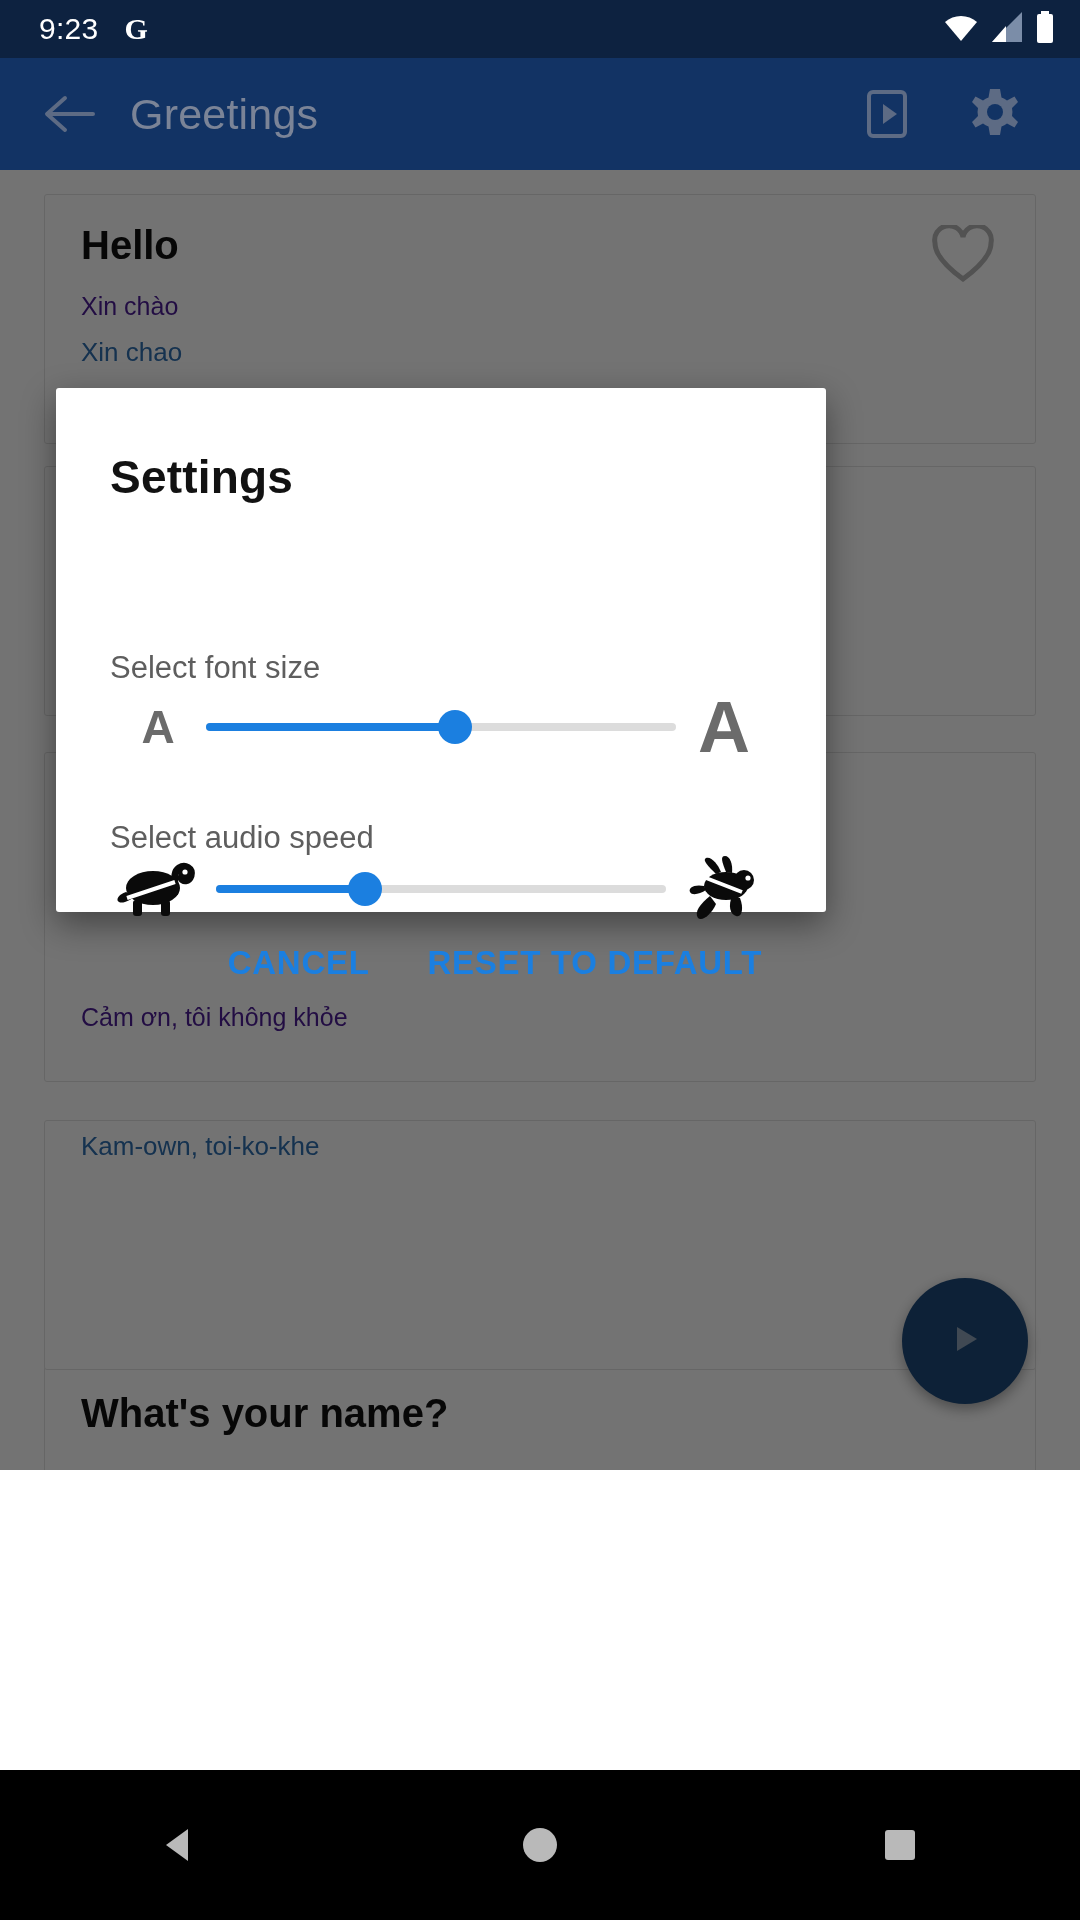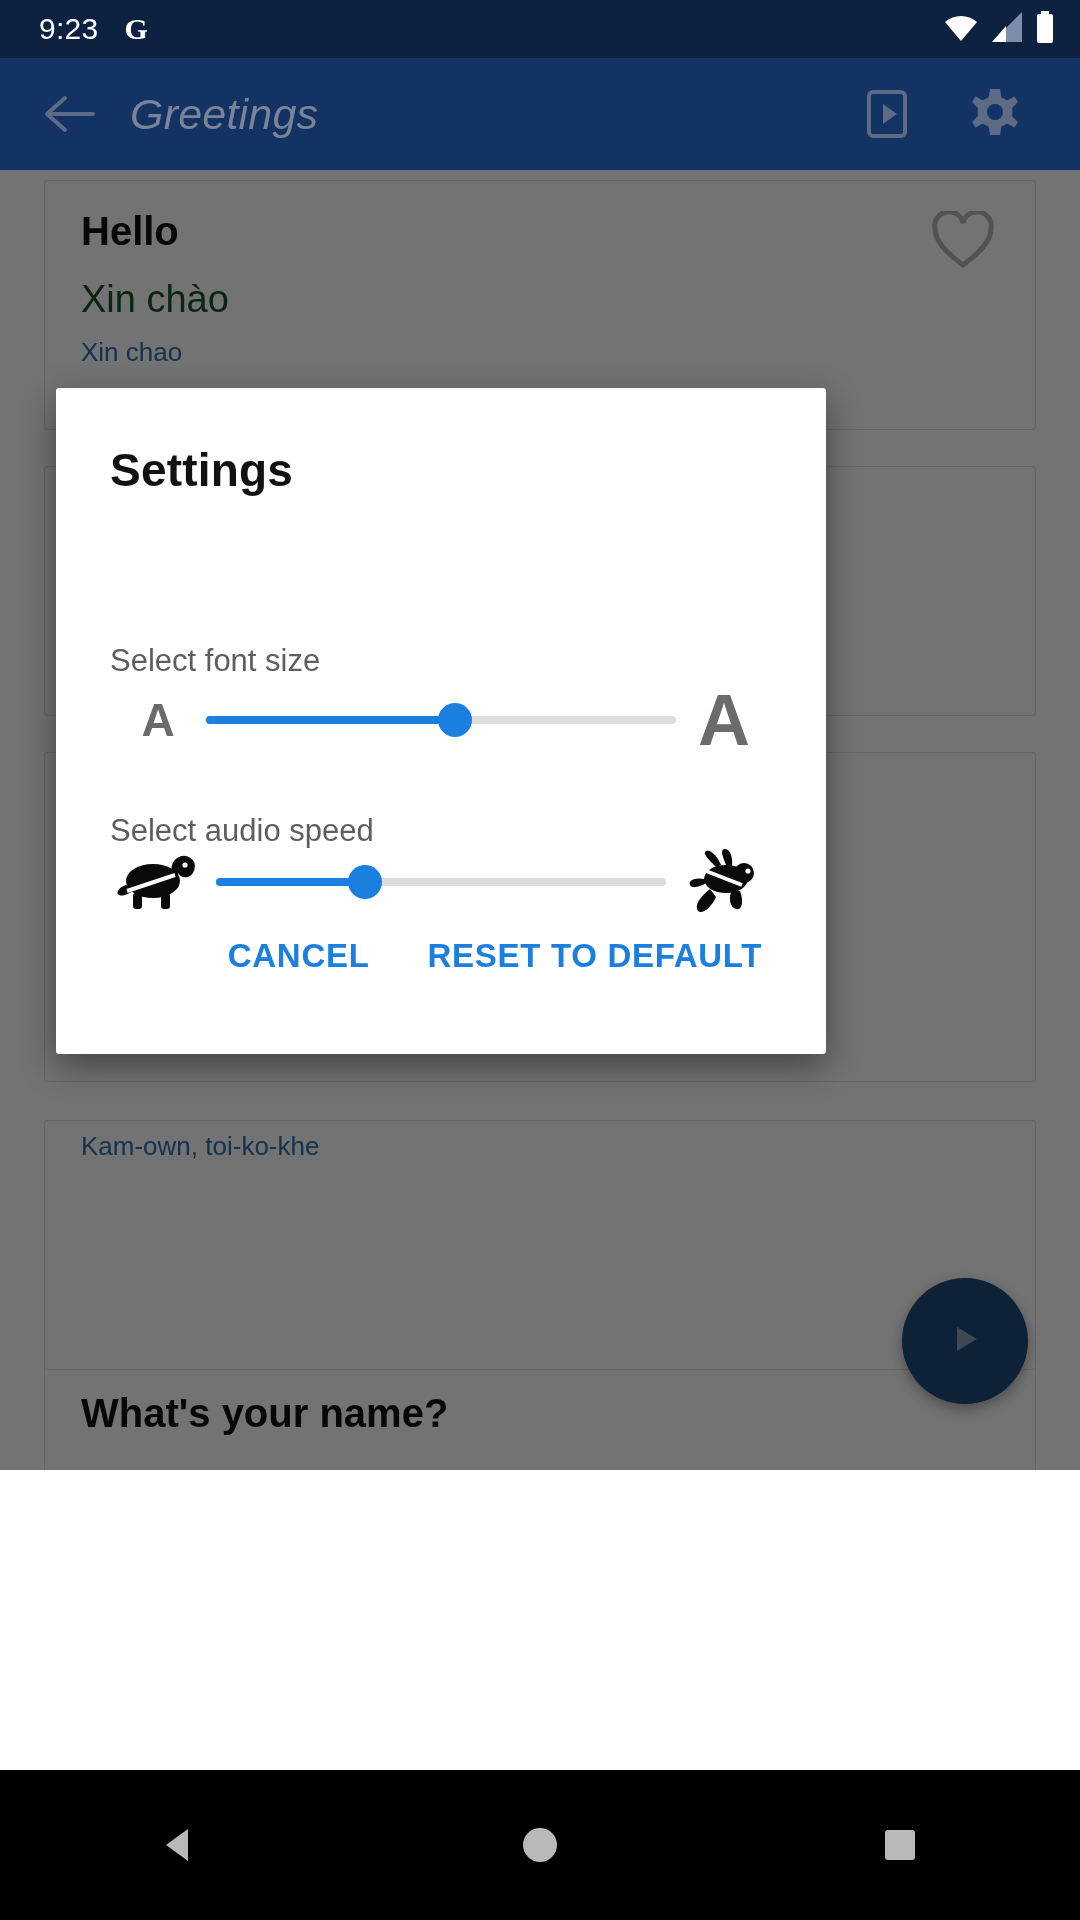--- a/index.html
+++ b/index.html
@@ -20,40 +20,40 @@
   #status-clock { font-size: 30px; font-weight: 400; letter-spacing: .3px; margin-left: 13px; }
   #status-g {
     margin-left: 26px; font-size: 30px; font-weight: 700; font-family: "Liberation Serif", serif;
   }
   #status-right { margin-left: auto; display: flex; align-items: center; gap: 12px; }
 
   
   #app-bar {
     position: absolute; top: 58px; left: 0; width: 1080px; height: 112px;
     background: #123364;
-    display: flex; align-items: center; padding: 0 30px; font-style: italic;
+    display: flex; align-items: center; padding: 0 30px;
   }
   #back-btn { width: 78px; height: 78px; display: flex; align-items: center; justify-content: center; }
   #app-title {
     font-size: 43px; color: #7b8497; margin-left: 22px; font-weight: 400; letter-spacing: .2px;
   }
   #app-bar-actions { margin-left: auto; display: flex; align-items: center; gap: 42px; padding-right: 22px; }
   .appbar-icon { width: 66px; height: 66px; display: flex; align-items: center; justify-content: center; }
 
   
   #content {
     position: absolute; top: 170px; left: 0; width: 1080px; height: 1300px;
     background: #ffffff; overflow: hidden;
   }
   .card {
     position: absolute; left: 44px; width: 992px;
     background: #ffffff; border: 1px solid #e3e3e3; border-radius: 3px;
   }
   .card-title { font-size: 40px; font-weight: 700; color: #111; padding: 28px 36px 6px 36px; }
-  .card-native { font-size: 38px; color: #14532d; padding: 18px 36px 6px 36px; font-weight: 400; }
+  .card-native { font-size: 25px; color: #4c1d95; padding: 18px 36px 6px 36px; font-weight: 400; }
   .card-roman { font-size: 26px; color: #2f6fb0; padding: 10px 36px 28px 36px; font-weight: 400; }
   #heart-icon { position: absolute; right: 40px; top: 30px; }
 
   #fab {
     position: absolute; right: 52px; bottom: 66px;
     width: 126px; height: 126px; border-radius: 50%;
     background: #1d4a7a;
     display: flex; align-items: center; justify-content: center;
     box-shadow: 0 5px 14px rgba(0,0,0,.35);
   }
@@ -66,24 +66,24 @@
   
   #nav-bar {
     position: absolute; bottom: 0; left: 0; width: 1080px; height: 150px;
     background: #000000;
     display: flex; align-items: center; justify-content: space-around;
   }
   .nav-btn { width: 120px; height: 120px; display: flex; align-items: center; justify-content: center; }
 
   
   #dialog {
-    position: absolute; left: 56px; top: 388px; width: 770px; height: 666px;
+    position: absolute; left: 56px; top: 388px; width: 770px; height: 524px;
     background: #ffffff; border-radius: 3px;
     box-shadow: 0 12px 34px rgba(0,0,0,.42);
-    display: flex; flex-direction: column; justify-content: center;
+    display: flex; flex-direction: column;
   }
   #dialog-title {
     font-size: 46px; font-weight: 700; color: #121212;
     padding: 62px 0 0 54px; letter-spacing: .2px;
   }
   .divider { height: 2px; background: #e8e8e8; margin: 0 52px; }
   #divider-top { margin-top: 94px; }
   .section-label {
     font-size: 31px; color: #5e5e5e; padding: 52px 0 0 54px; font-weight: 400;
   }
@@ -158,21 +158,21 @@
       <span class="appbar-icon">
         <svg width="58" height="58" viewBox="0 0 58 58">
           <path d="M29 4 L34 4 L35.5 12.5 A18 18 0 0 1 41 15.5 L48.5 11.5 L52 17 L46 23 A18 18 0 0 1 46 31 L52 37 L48.5 42.5 L41 38.5 A18 18 0 0 1 35.5 41.5 L34 50 L29 50 L24 50 L22.5 41.5 A18 18 0 0 1 17 38.5 L9.5 42.5 L6 37 L12 31 A18 18 0 0 1 12 23 L6 17 L9.5 11.5 L17 15.5 A18 18 0 0 1 22.5 12.5 L24 4 Z" fill="#5d6b84"></path>
           <circle cx="29" cy="27" r="8" fill="#123364"></circle>
         </svg>
       </span>
     </span>
   </div>
 
   <div id="content">
-    <div class="card" style="top:10px;height:250px;">
+    <div class="card" style="top:24px;height:250px;">
       <div class="card-title">Hello</div>
       <div class="card-native">Xin chào</div>
       <div class="card-roman">Xin chao</div>
       <span id="heart-icon">
         <svg width="64" height="58" viewBox="0 0 64 58">
           <path d="M32 54 C10 38 4 26 4 18 A14 14 0 0 1 32 12 A14 14 0 0 1 60 18 C60 26 54 38 32 54 Z" fill="none" stroke="#b6b6b6" stroke-width="5"></path>
         </svg>
       </span>
     </div>
     <div class="card" style="top:296px;height:250px;"></div>

